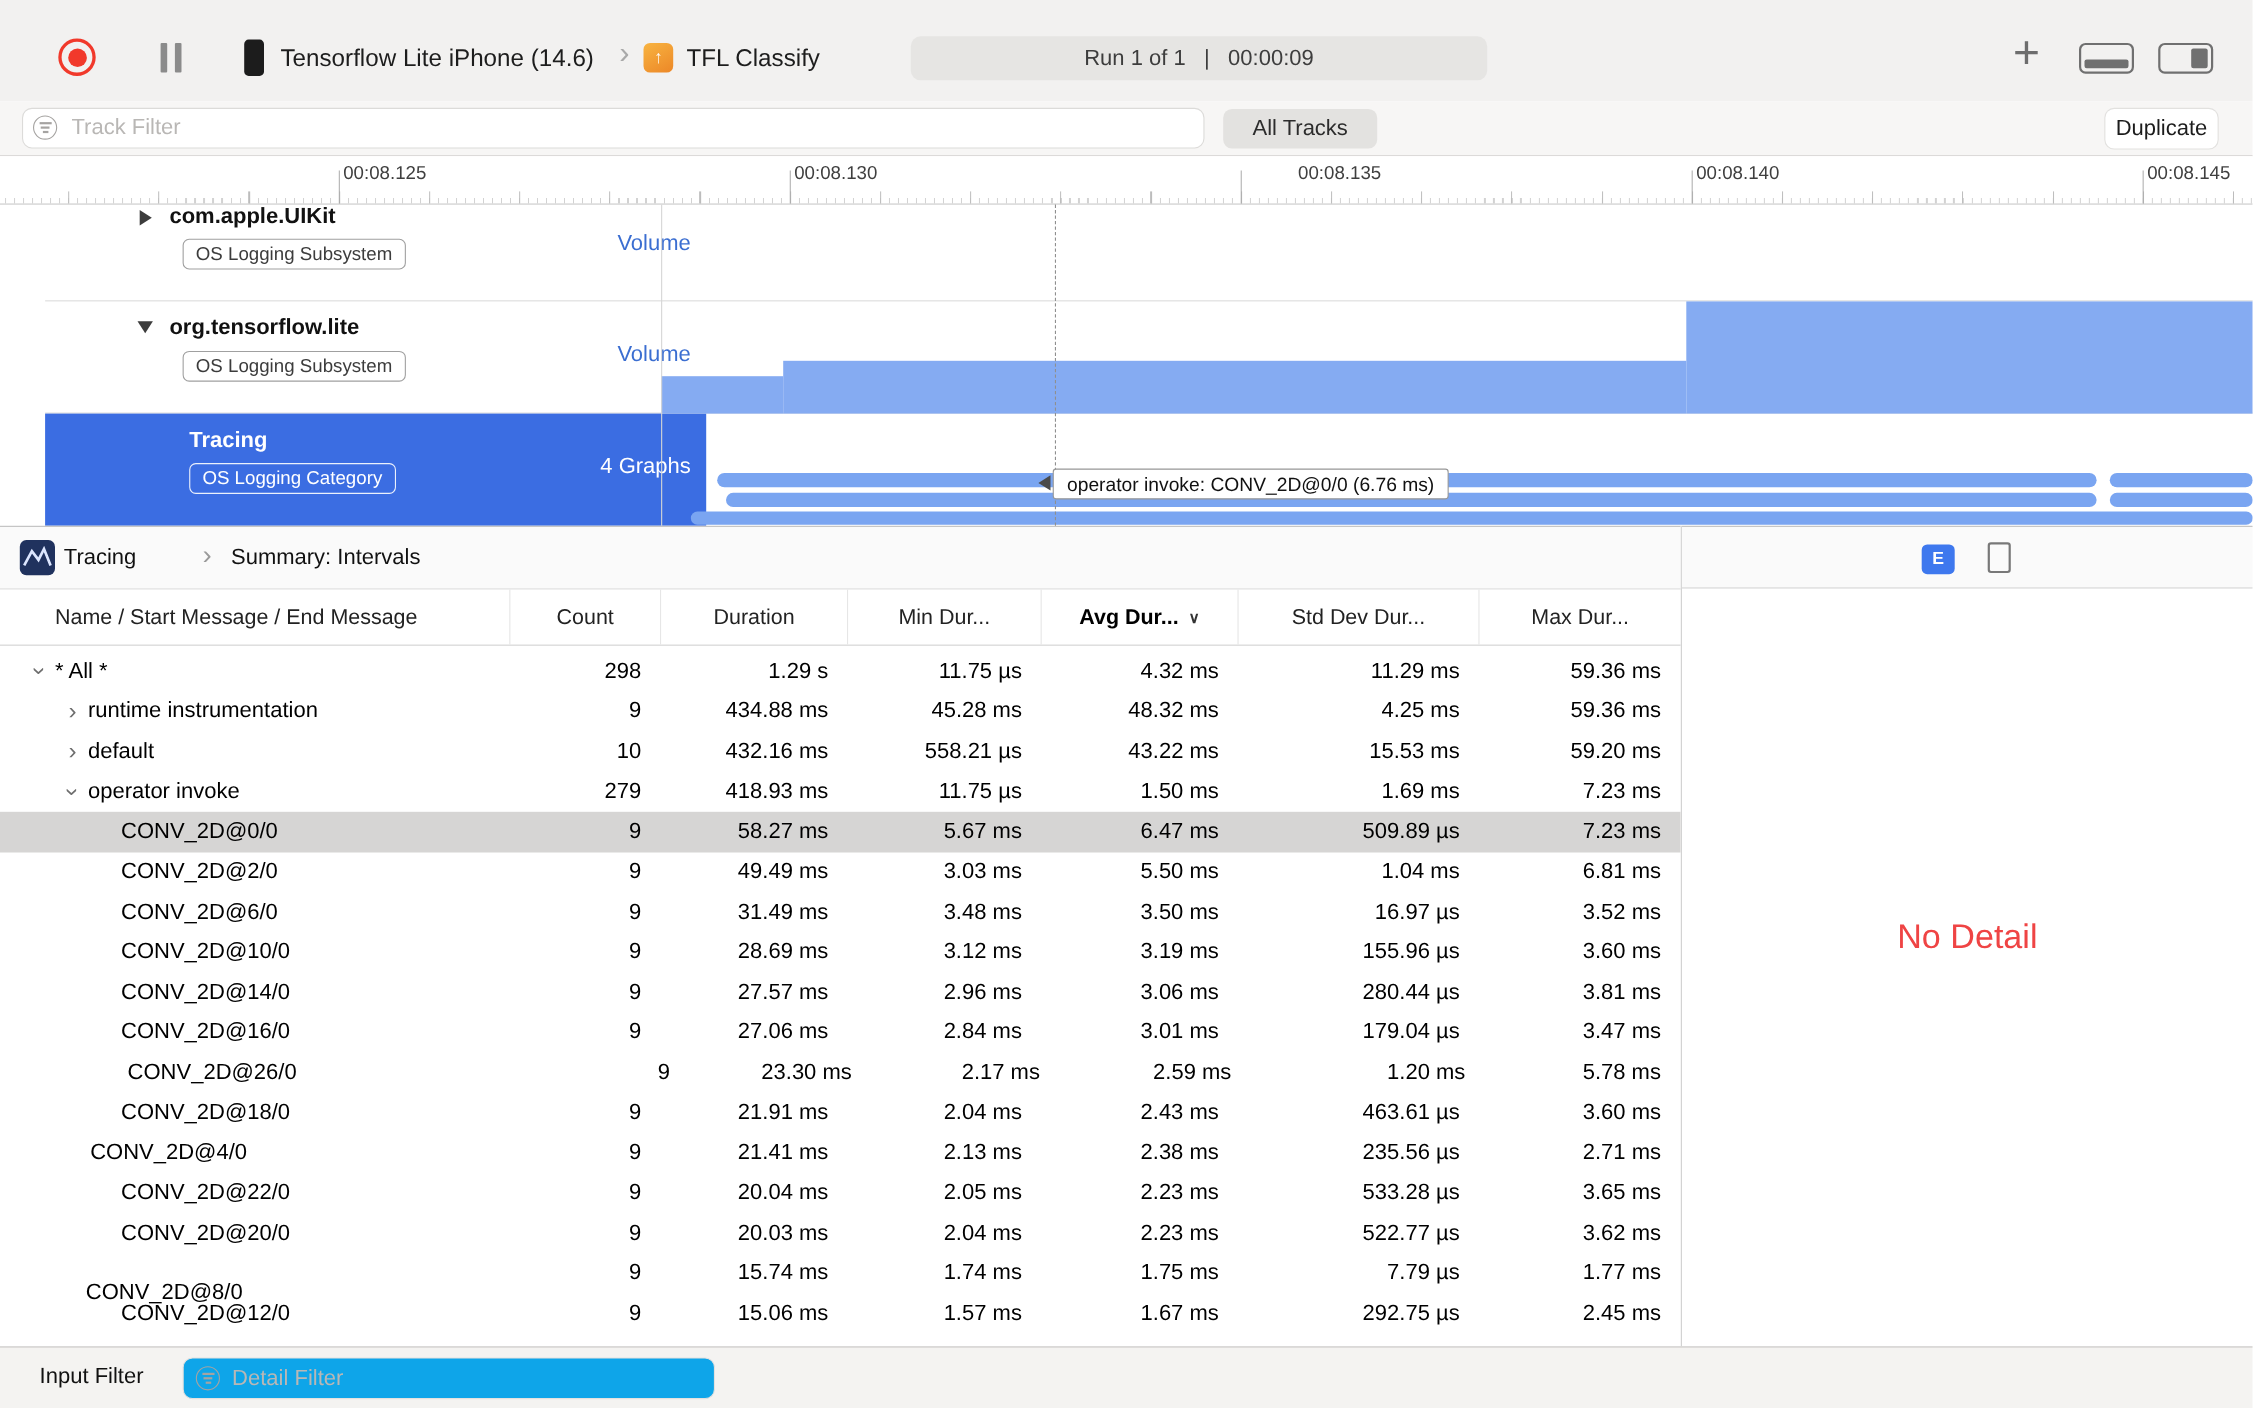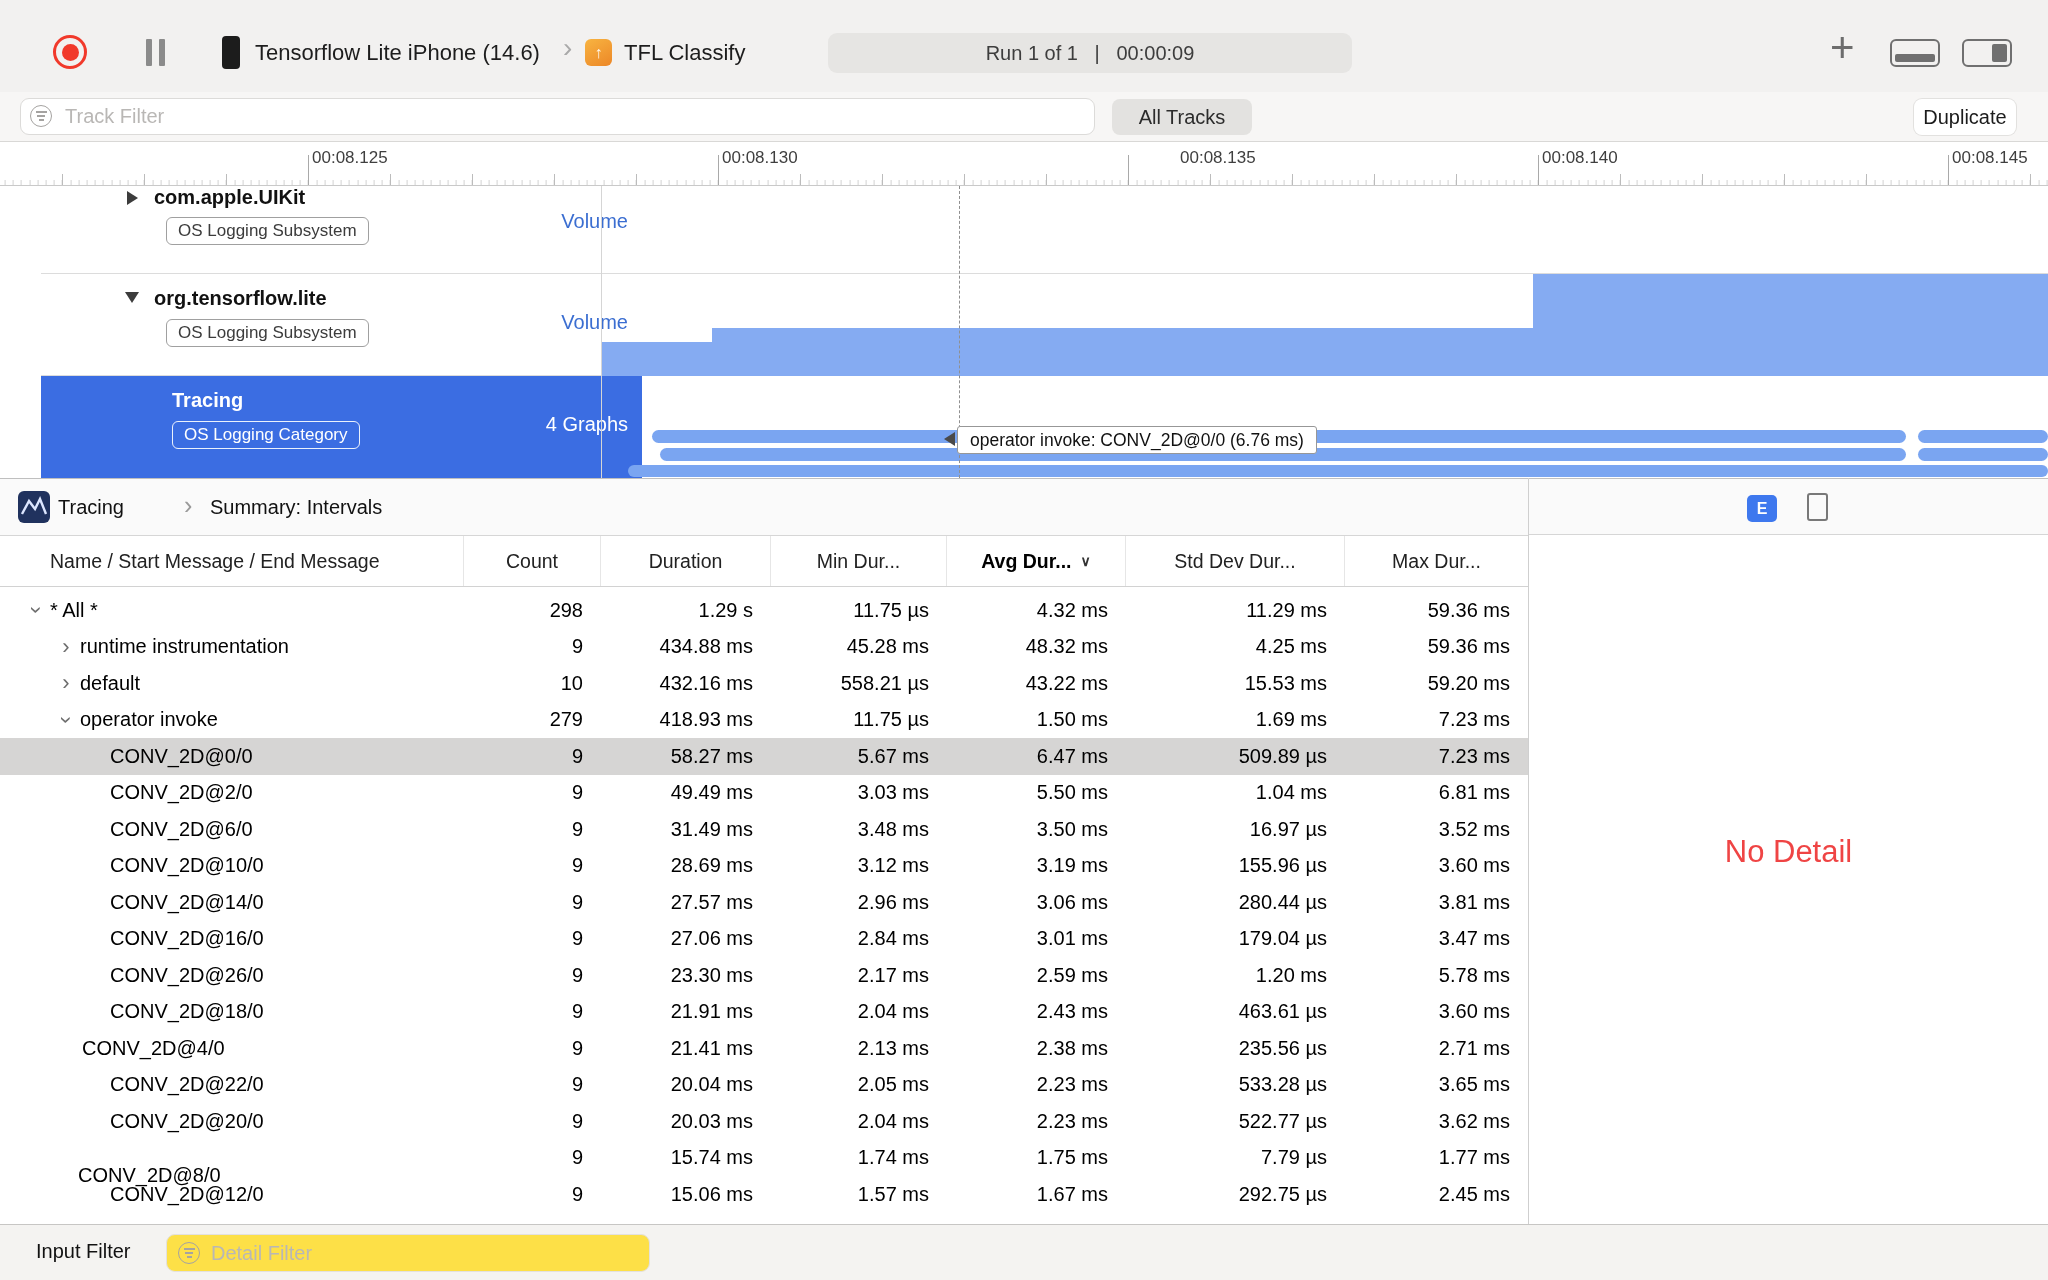--- a/index.html
+++ b/index.html
@@ -101,21 +101,21 @@
   .row{display:flex;height:36.5px;align-items:center;font-size:20px;color:#000;}
   .row.selected{background:#d6d5d4;}
   .vcell{text-align:right;padding-right:18px;box-sizing:border-box;white-space:nowrap;}
   .name-cell{display:flex;align-items:center;box-sizing:border-box;white-space:nowrap;}
   .tree-chev{width:28px;text-align:center;font-size:22px;color:#6e6e6e;line-height:1;flex:none;}
   .tree-chev.right::before{content:"›";}
   .tree-chev.down::before{content:"›";display:inline-block;transform:rotate(90deg);}
   
   #bottom-bar{position:absolute;left:0;top:1224px;width:2048px;height:56px;background:#f4f3f1;border-top:1px solid #c7c6c4;box-sizing:border-box;}
   #input-filter-label{position:absolute;left:36px;top:15px;font-size:20px;color:#111;}
-  #detail-filter{left:166px;top:9px;width:484px;height:38px;background:#fde047;border-color:#e3e1df;}
+  #detail-filter{left:166px;top:9px;width:484px;height:38px;background:#0ea5e9;border-color:#e3e1df;}
   #detail-filter-icon{left:178px;top:17px;}
 </style>
 </head>
 <body>
 
 <div id="app">
 
   <div id="toolbar">
     <div class="record-btn">
         <div class="dot"></div>
@@ -337,21 +337,21 @@
         <span>CONV_2D@16/0</span>
       </div>
       <div class="vcell w-count c-count">9</div>
       <div class="vcell w-dur c-duration">27.06 ms</div>
       <div class="vcell w-min c-min">2.84 ms</div>
       <div class="vcell w-avg c-avg">3.01 ms</div>
       <div class="vcell w-std c-std">179.04 µs</div>
       <div class="vcell w-max c-max">3.47 ms</div>
     </div>
       <div class="row">
-      <div class="name-cell w-name" style="padding-left: 110px;">
+      <div class="name-cell w-name" style="padding-left: 74px; margin-left: 42px;">
 
         <span>CONV_2D@26/0</span>
       </div>
       <div class="vcell w-count c-count">9</div>
       <div class="vcell w-dur c-duration">23.30 ms</div>
       <div class="vcell w-min c-min">2.17 ms</div>
       <div class="vcell w-avg c-avg">2.59 ms</div>
       <div class="vcell w-std c-std">1.20 ms</div>
       <div class="vcell w-max c-max">5.78 ms</div>
     </div>

